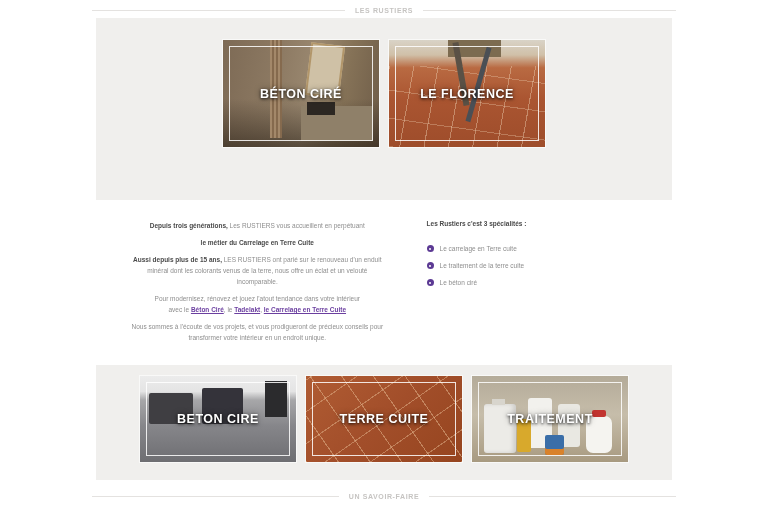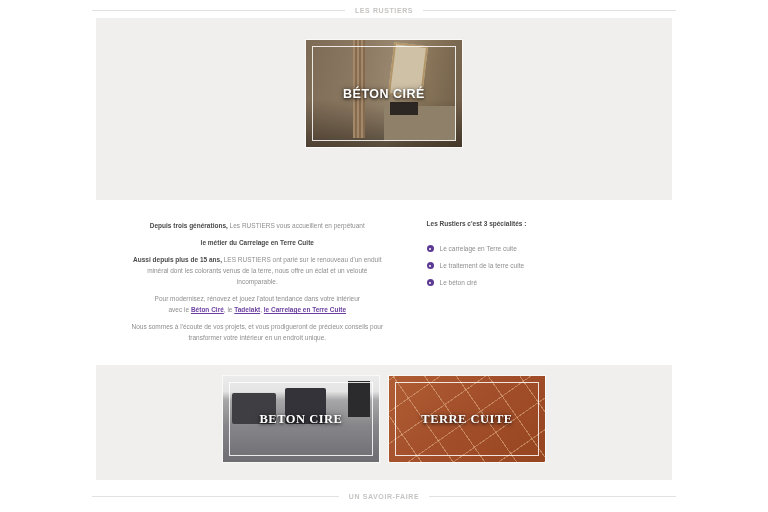--- a/index.html
+++ b/index.html
@@ -16,21 +16,21 @@
   
   .panel{position:absolute;left:96px;width:576px;background:#f0efed;}
   .panel-gallery{top:18px;height:182px;}
   .panel-services{top:365px;height:115px;}
 
   .cards-row{display:flex;justify-content:center;gap:10px;}
   .panel-gallery .cards-row{padding-top:22px;}
   .panel-services .cards-row{padding-top:11px;}
 
   .card{position:relative;width:156px;height:107px;display:block;overflow:hidden;box-shadow:0 0 0 1px rgba(255,255,255,.6);}
-  .card-sm{height:86px;font-family:Liberation Serif, serif;}
+  .card-sm{height:86px;}
   .photo{position:absolute;inset:0;}
   .inner-frame{position:absolute;inset:6px;border:1px solid rgba(255,255,255,.85);z-index:3;pointer-events:none;}
   .card-label{position:absolute;inset:0;z-index:4;display:flex;align-items:center;justify-content:center;
     color:#fff;font-weight:bold;font-size:12.5px;letter-spacing:.5px;text-shadow:0 1px 3px rgba(0,0,0,.85),0 0 6px rgba(0,0,0,.4);text-transform:uppercase;}
 
   
   .ph-bath{background:linear-gradient(to bottom,rgba(0,0,0,0) 55%,rgba(32,24,16,.55) 100%),
     linear-gradient(100deg,#7d6a55 0%,#8d7a63 35%,#9a8870 55%,#857257 75%,#6e5c48 100%);}
   .bath-curtain{position:absolute;left:30%;top:0;width:12px;height:92%;background:repeating-linear-gradient(to right,#a3886a 0 2px,#856a4e 2px 4px);}
   .bath-mirror{position:absolute;right:24%;top:4%;width:30px;height:46%;background:#cfc1a6;border:2px solid #b2966a;transform:rotate(7deg);}
@@ -105,20 +105,30 @@
         <span class="photo ph-bath">
           <span class="bath-curtain"></span>
           <span class="bath-mirror"></span>
           <span class="bath-counter"></span>
           <span class="bath-sink"></span>
         </span>
         <span class="inner-frame"></span>
         <span class="card-label">BÉTON CIRÉ</span>
       </a>
 
+      <a class="card">
+        <span class="photo ph-flor">
+          <span class="flor-grid"></span>
+          <span class="flor-seat"></span>
+          <span class="flor-leg1"></span>
+          <span class="flor-leg2"></span>
+        </span>
+        <span class="inner-frame"></span>
+        <span class="card-label">LE FLORENCE</span>
+      </a>
 
 
     </div>
   </div>
 
   <div class="about">
     <div class="about-left">
       <p><strong>Depuis trois générations,</strong><span> Les RUSTIERS vous accueillent en perpétuant</span></p>
       <p class="bold-line">le métier du Carrelage en Terre Cuite</p>
       <p><strong>Aussi depuis plus de 15 ans,</strong><span> LES RUSTIERS ont parié sur le renouveau d'un enduit minéral dont les colorants venus de la terre, nous offre un éclat et un velouté incomparable.</span></p>
@@ -161,20 +171,34 @@
       </a>
 
       <a class="card card-sm">
         <span class="photo ph-tc">
           <span class="tc-grid"></span>
         </span>
         <span class="inner-frame"></span>
         <span class="card-label">TERRE CUITE</span>
       </a>
 
+      <a class="card card-sm">
+        <span class="photo ph-trait">
+          <span class="bt6"></span>
+          <span class="bt1"></span>
+          <span class="bt1cap"></span>
+          <span class="bt2"></span>
+          <span class="bt3"></span>
+          <span class="bt5"></span>
+          <span class="bt4"></span>
+          <span class="bt4cap"></span>
+        </span>
+        <span class="inner-frame"></span>
+        <span class="card-label">TRAITEMENT</span>
+      </a>
 
     </div>
   </div>
 
   <div class="sep sep-bottom">
     <span class="sep-line"></span>
     <span class="sep-text">UN SAVOIR-FAIRE</span>
     <span class="sep-line"></span>
   </div>
 

